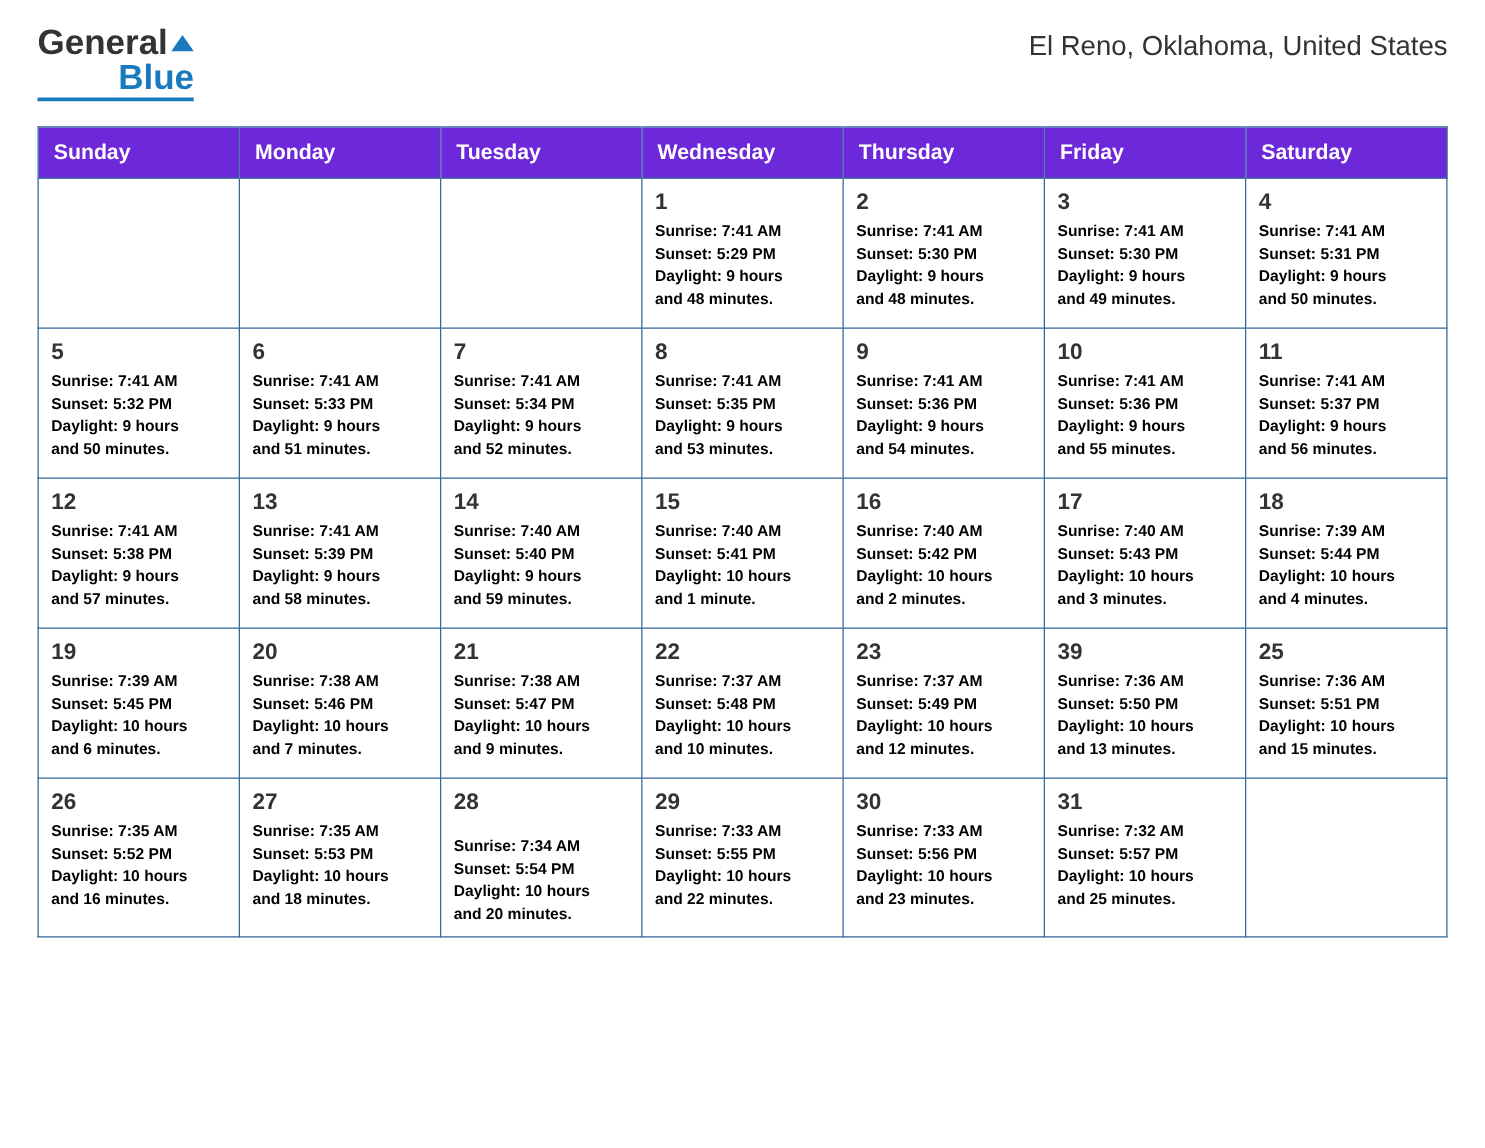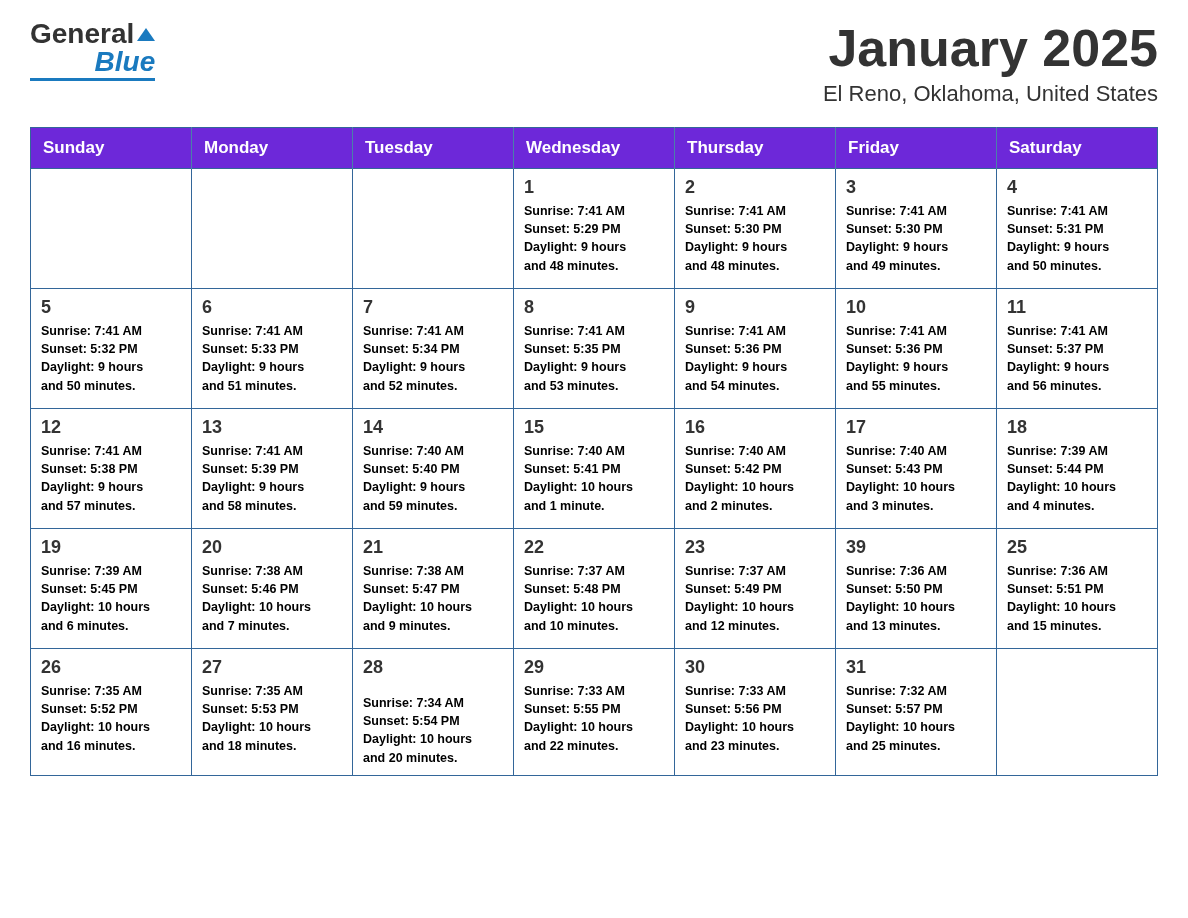--- a/index.html
+++ b/index.html
@@ -95,27 +95,26 @@
 </head>
 <body>
 
 <div class="header">
   <div class="logo">
     <div style="display:flex; align-items:flex-end; gap:0px;">
       <span class="logo-text">
         <span style="color:#333;">General</span><span style="display:inline-block; width:0; height:0; border-left:9px solid transparent; border-right:9px solid transparent; border-bottom:13px solid #1a7abf; margin-left:3px; margin-bottom:2px; vertical-align:middle;"></span>
       </span>
     </div>
-    <div style="display:flex; align-items:center;font-style:italic;">
+    <div style="display:flex; align-items:center;">
       <span class="logo-text" style="color:#1a7abf; font-size:28px; font-weight:bold;">Blue</span>
     </div>
     <div class="logo-underline"></div>
   </div>
   <div class="title-block">
-    <div class="main-title">January 2025</div>
     <div class="subtitle">El Reno, Oklahoma, United States</div>
   </div>
 </div>
 
 <table class="calendar">
   <thead>
     <tr>
     <th>Sunday</th>
         <th>Monday</th>
         <th>Tuesday</th>

